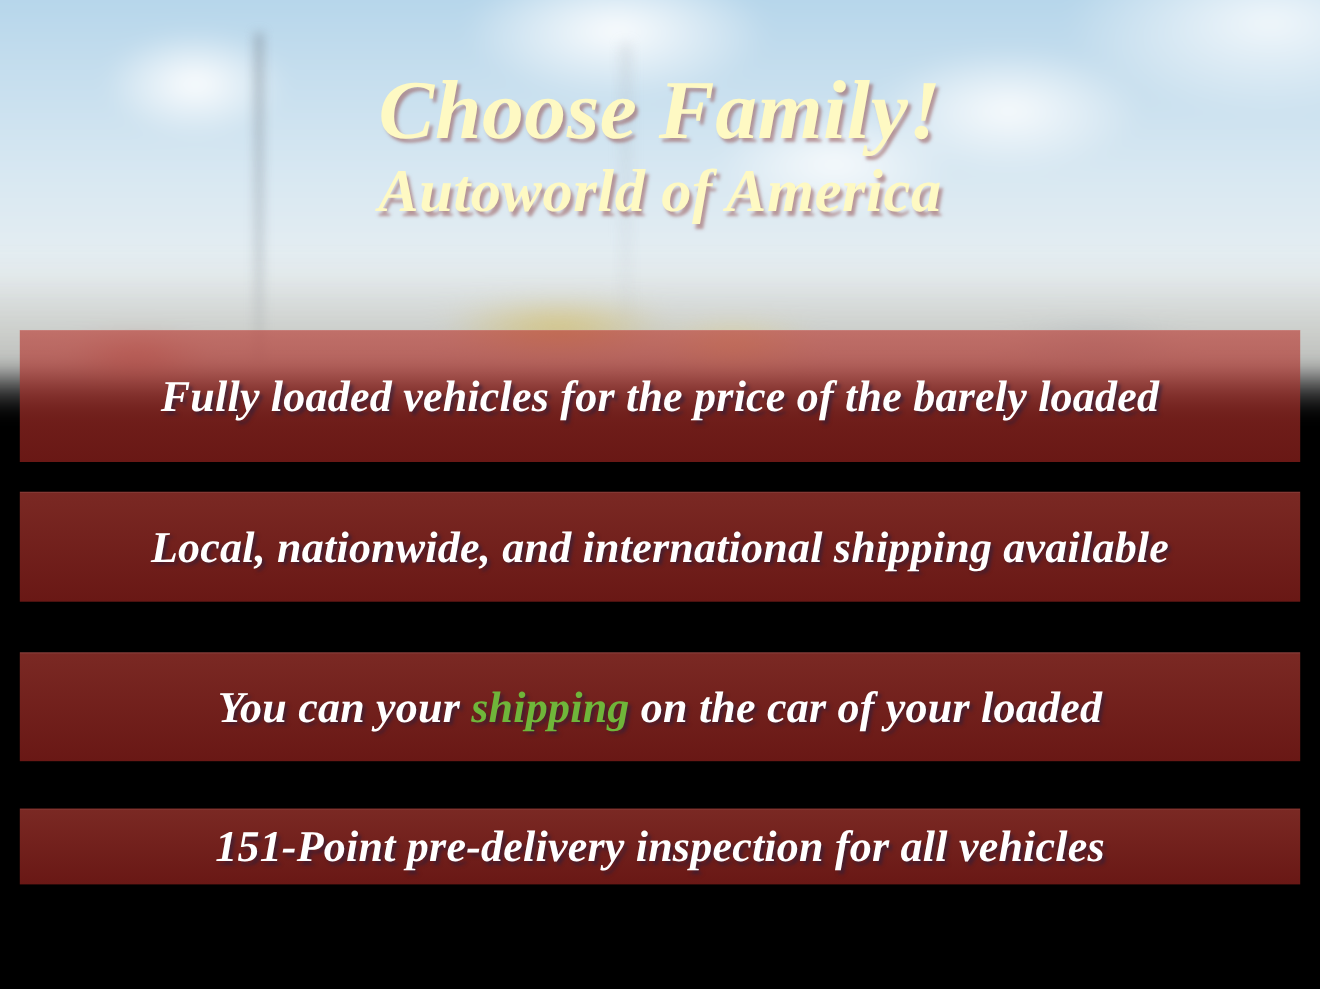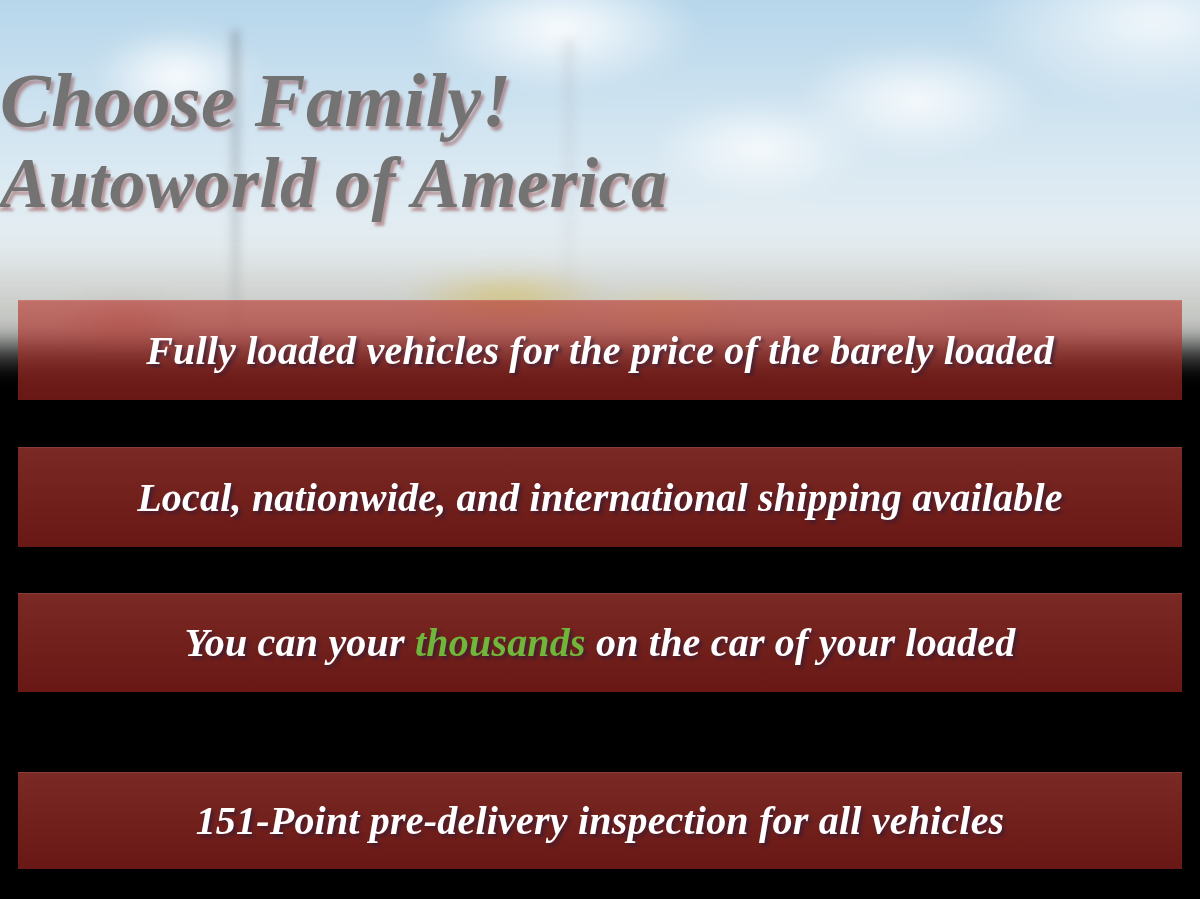--- a/index.html
+++ b/index.html
@@ -78,49 +78,49 @@
     filter:blur(14px);
   }
   .lot-shade{
     position:absolute;inset:0;
     background:linear-gradient(180deg,rgba(0,0,0,0) 55%,rgba(0,0,0,.18) 80%,rgba(0,0,0,.32) 100%);
   }
 
   
   .headline{
     position:absolute;left:0;right:0;top:58px;
-    text-align:left;
+    text-align:center;
     font-weight:bold;font-style:italic;
     font-size:76px;line-height:1.12;
-    color:#737373;
+    color:#fef9c3;
     letter-spacing:.5px;
     text-shadow:3px 4px 3px rgba(150,80,80,.55);
   }
-  .headline .l2{display:block;font-size:72px;}
+  .headline .l2{display:block;font-size:55px;}
 
   
   .banner{
     position:absolute;left:18px;width:1164px;
     background:linear-gradient(180deg,rgba(186,62,54,.66),rgba(150,34,30,.70));
     display:flex;align-items:center;justify-content:center;
     box-shadow:0 1px 0 rgba(255,255,255,.10) inset;
   }
   .banner .txt{
     font-weight:bold;font-style:italic;
     color:#fff;
     font-size:40px;
     letter-spacing:.2px;
     white-space:nowrap;
     text-shadow:3px 3px 3px rgba(40,30,60,.55);
   }
   .banner .hl{color:#6fb63a;}
-  #b1{top:300px;height:100px;}
+  #b1{top:300px;height:120px;}
   #b2{top:447px;height:100px;}
   #b3{top:593px;height:99px;}
-  #b4{top:772px;height:97px;}
+  #b4{top:735px;height:69px;}
 </style>
 </head>
 <body>
 
 <div id="ad">
 
   <div class="bg">
     <div class="sky"></div>
     <div class="pole"></div>
     <div class="pole2"></div>
@@ -136,20 +136,20 @@
 
   <div class="banner" id="b1">
     <span class="txt">Fully loaded vehicles for the price of the barely loaded</span>
   </div>
 
   <div class="banner" id="b2">
     <span class="txt">Local, nationwide, and international shipping available</span>
   </div>
 
   <div class="banner" id="b3">
-    <span class="txt"><span>You can your </span><span class="hl">thousands</span><span> on the car of your loaded</span></span>
+    <span class="txt"><span>You can your </span><span class="hl">shipping</span><span> on the car of your loaded</span></span>
   </div>
 
   <div class="banner" id="b4">
     <span class="txt">151-Point pre-delivery inspection for all vehicles</span>
   </div>
 
 </div>
 
 </body></html>

